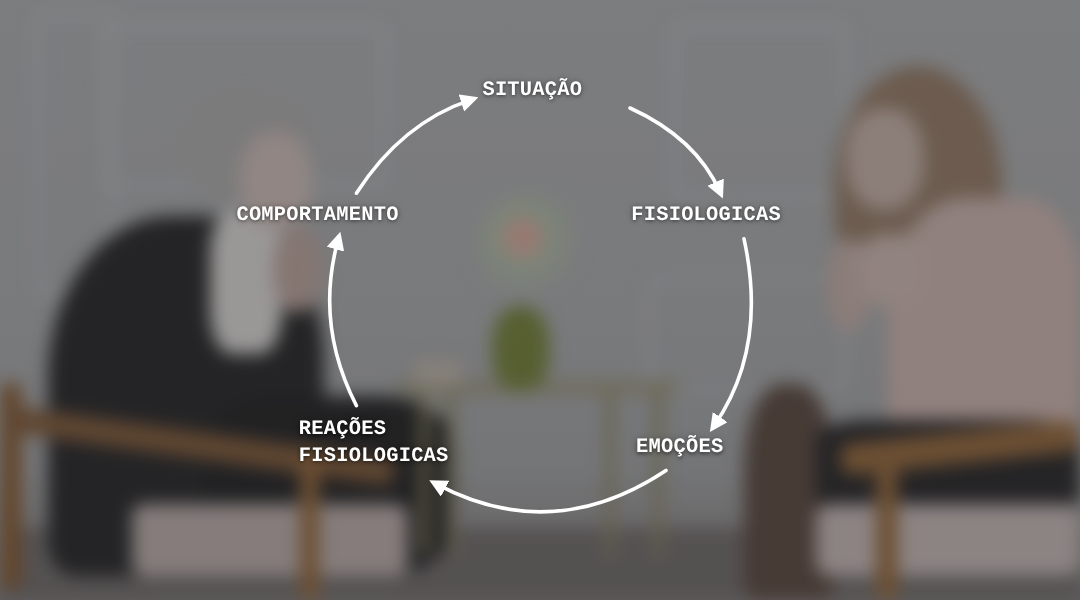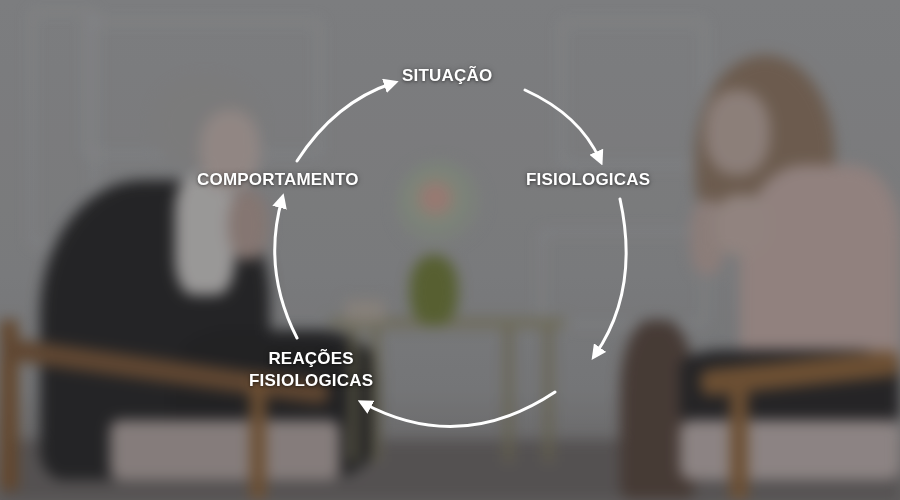--- a/index.html
+++ b/index.html
@@ -72,27 +72,26 @@
 
     
     .cycle-svg {
       position: absolute;
       left: 0; top: 0;
       width: 900px; height: 500px;
       pointer-events: none;
     }
     .node {
       position: absolute;
-      font-family: Liberation Sans, sans-serif;
+      font-family: Liberation Mono, monospace;
       font-weight: bold;
       font-size: 17px;
       line-height: 22px;
       color: #ffffff;
       letter-spacing: 0.2px;
-      text-align: center;
       text-shadow: 0 1px 3px rgba(0,0,0,0.45), 0 0 6px rgba(0,0,0,0.25);
       white-space: nowrap;
     }
     .node span { display: block; }
     .n-situacao       { left: 402px; top: 65px; }
     .n-pensamentos    { left: 526px; top: 169px; }
     .n-emocoes        { left: 530px; top: 363px; }
     .n-reacoes        { left: 249px; top: 348px; }
     .n-comportamento  { left: 197px; top: 169px; }
   </style>
@@ -161,20 +160,23 @@
       <path d="M297,338 Q262,270 282,199" marker-end="url(#ah)"></path>
     </g>
   </svg>
 
   <div class="node n-situacao">
     <span>SITUAÇÃO</span>
   </div>
   <div class="node n-pensamentos">
     <span>FISIOLOGICAS</span>
   </div>
+  <div class="node n-emocoes">
+    <span>EMOÇÕES</span>
+  </div>
   <div class="node n-comportamento">
     <span>COMPORTAMENTO</span>
   </div>
   <div class="node n-reacoes">
     <span>REAÇÕES</span>
     <span>FISIOLOGICAS</span>
   </div>
 
 </div>
 

